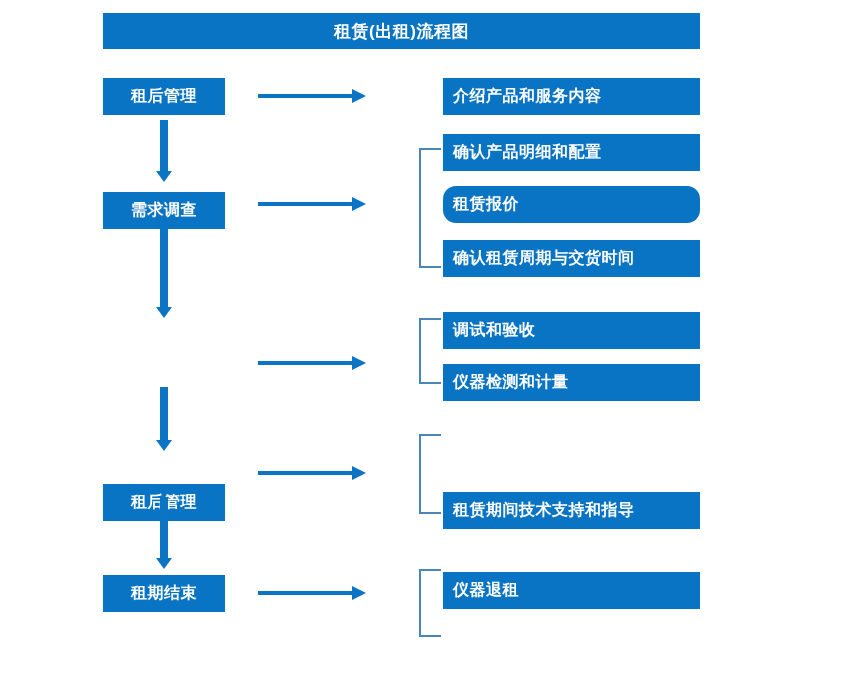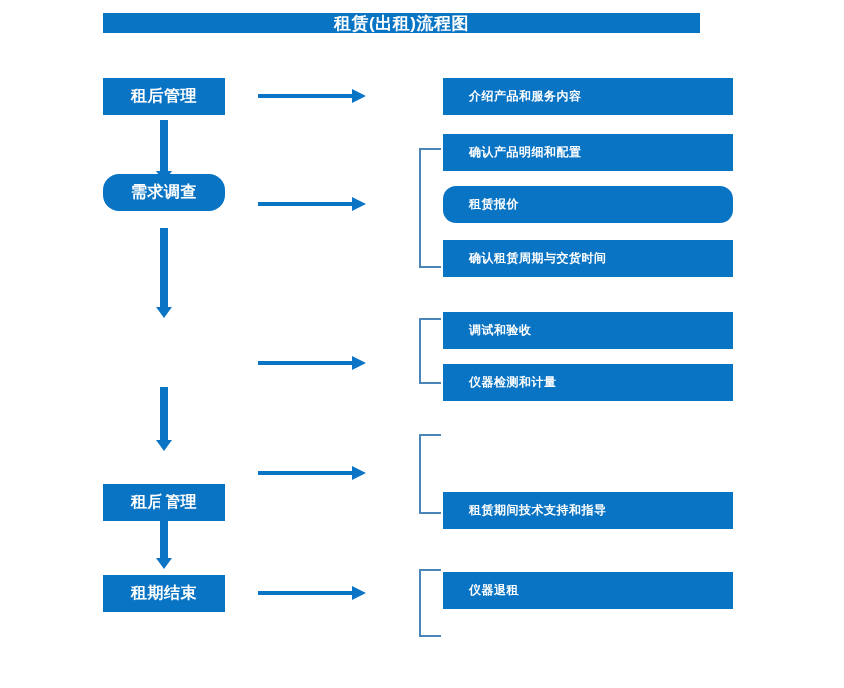--- a/index.html
+++ b/index.html
@@ -1,23 +1,23 @@
 <!DOCTYPE html>
 <html><head>
 <meta charset="utf-8">
 <style>
   html,body{margin:0;padding:0;}
   body{width:844px;height:688px;background:#ffffff;font-family:"Liberation Sans","DejaVu Sans",sans-serif;overflow:hidden;}
   #stage{position:relative;width:844px;height:688px;}
 
   .box{position:absolute;background:#0a74c4;color:#ffffff;font-weight:bold;
        display:flex;align-items:center;box-sizing:border-box;letter-spacing:0.5px;}
-  .title-bar{left:103px;top:13px;width:597px;height:20px;justify-content:center;font-size:17px;}
+  .title-bar{left:103px;top:13px;width:597px;height:36px;justify-content:center;font-size:17px;}
   .stage-box{left:103px;top:0;width:122px;height:37px;justify-content:center;font-size:16px;}
-  .detail-box{left:443px;top:0;width:290px;height:37px;padding-left:26px;font-size:12px;}
+  .detail-box{left:443px;top:0;width:257px;height:37px;padding-left:10px;font-size:16px;}
 
   
   .h-arrow{position:absolute;height:14px;width:108px;}
   .h-arrow .shaft{position:absolute;left:0;top:5px;height:4px;width:94px;background:#0b74c4;}
   .h-arrow .head{position:absolute;right:0;top:0;width:0;height:0;
                  border-top:7px solid transparent;border-bottom:7px solid transparent;
                  border-left:14px solid #0b74c4;}
 
   
   .v-arrow{position:absolute;width:16px;}
@@ -41,21 +41,21 @@
     <span class="shaft"></span>
     <span class="head"></span>
   </div>
   <div class="box detail-box" style="top:78px;">介绍产品和服务内容</div>
 
   <div class="v-arrow" style="left:156px;top:120px;height:62px;">
     <span class="shaft" style="height:51px;"></span>
     <span class="head"></span>
   </div>
 
-  <div class="box stage-box" style="top:174px;border-radius:16px;">需求调查</div>
+  <div class="box stage-box" style="top:192px;">需求调查</div>
   <div class="h-arrow" style="left:258px;top:197px;">
     <span class="shaft"></span>
     <span class="head"></span>
   </div>
   <div class="bracket" style="left:419px;top:148px;height:120px;"></div>
   <div class="box detail-box" style="top:134px;">确认产品明细和配置</div>
   <div class="box detail-box" style="top:186px;border-radius:13px;">租赁报价</div>
   <div class="box detail-box" style="top:240px;">确认租赁周期与交货时间</div>
 
   <div class="v-arrow" style="left:156px;top:228px;height:90px;">

